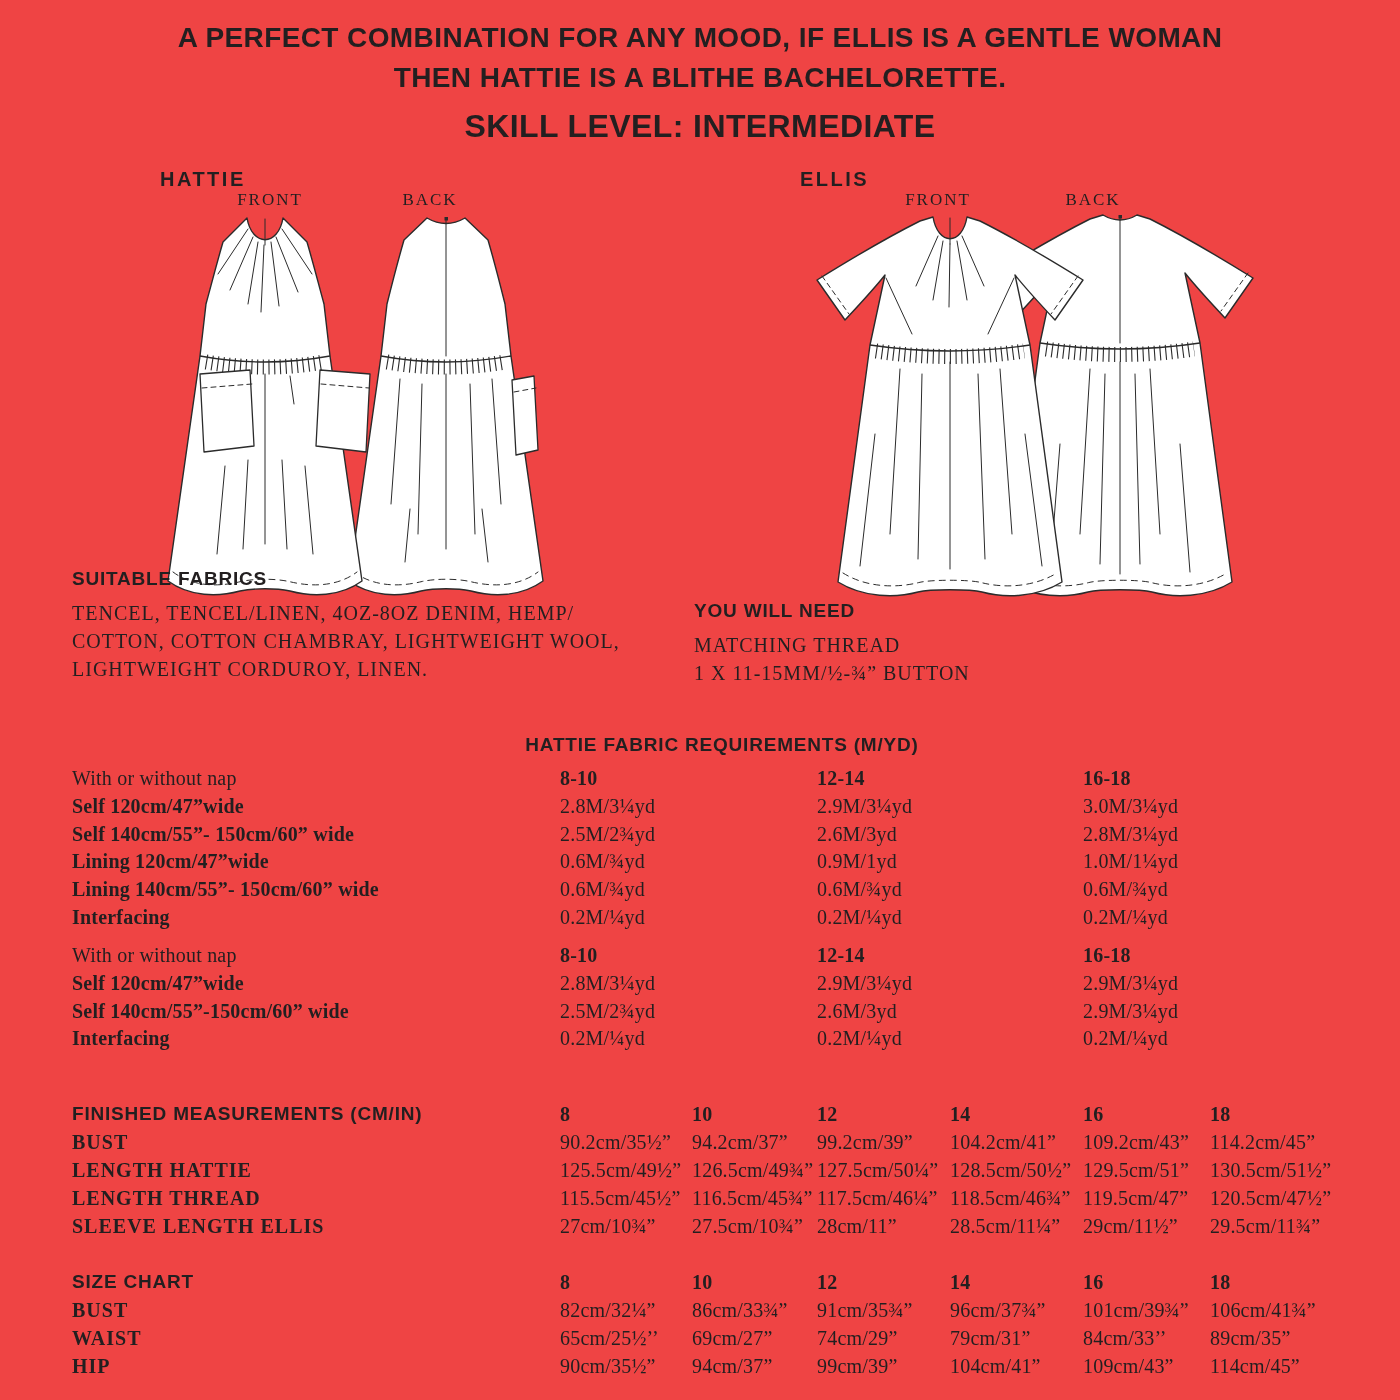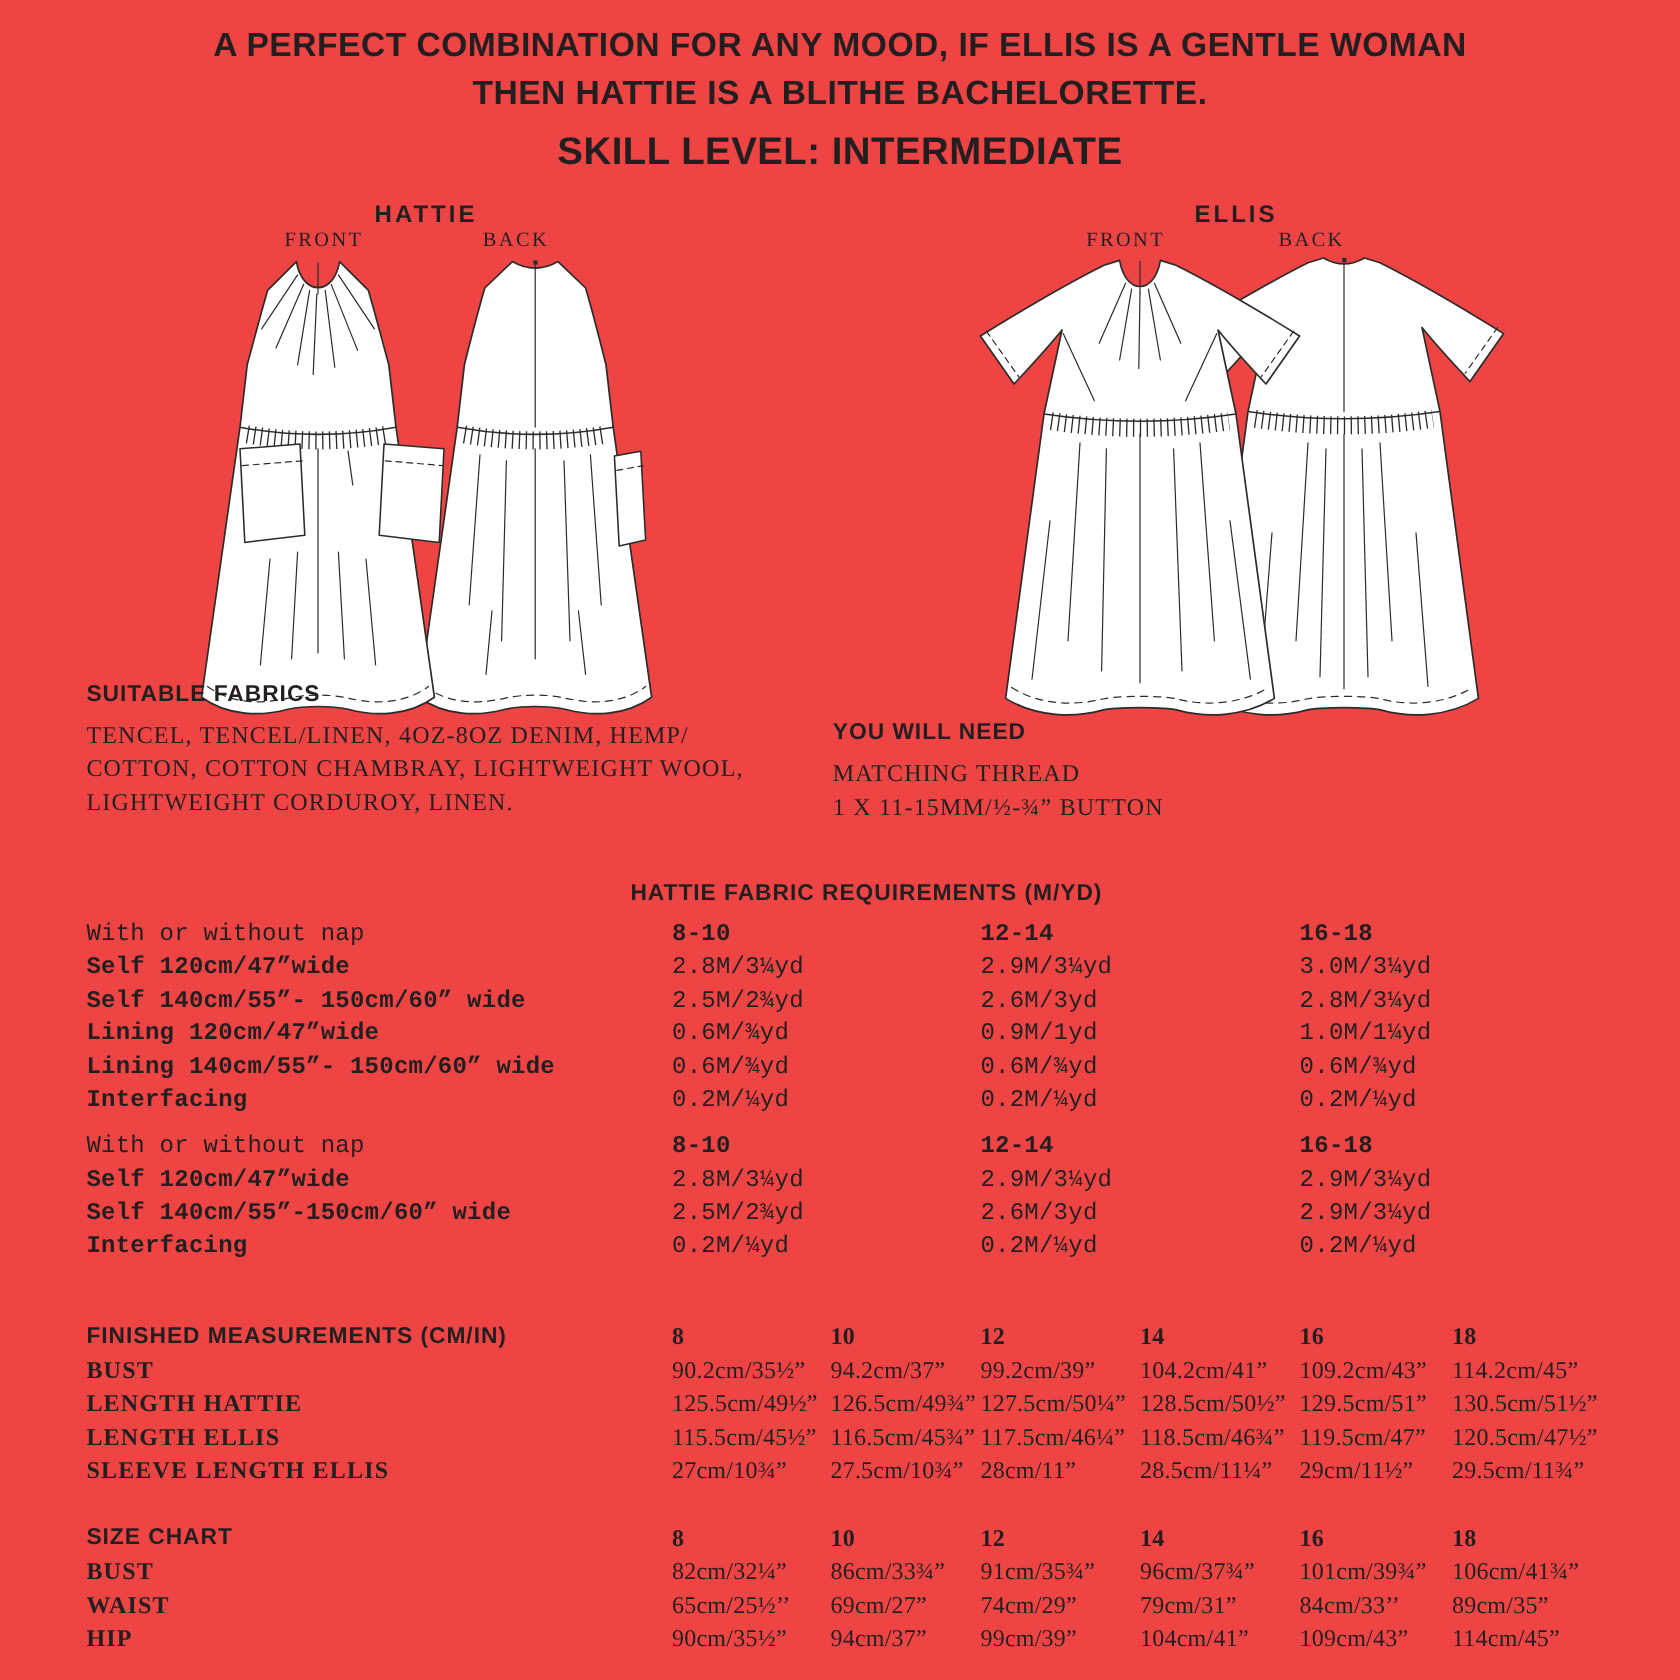--- a/index.html
+++ b/index.html
@@ -11,21 +11,21 @@
   .sans { font-family:"Liberation Sans","DejaVu Sans",sans-serif; }
 
   
   .masthead { position:absolute; top:18px; left:0; width:1400px; text-align:center; }
   .tagline { font-size:28px; font-weight:700; letter-spacing:0.4px; line-height:40px; }
   .skill   { position:absolute; top:108px; left:0; width:1400px; text-align:center;
              font-size:32px; font-weight:700; letter-spacing:0.4px; }
 
   
   .fig { position:absolute; }
-  .fig-title { position:absolute; top:0; left:0; width:100%; text-align:center;
+  .fig-title { position:absolute; top:0; left:0; width:100%; 
                font-size:20px; font-weight:700; letter-spacing:2.5px; }
   .view-label { position:absolute; top:22px; width:100px; text-align:center;
                 font-size:17px; letter-spacing:2px; }
   .fig svg { position:absolute; top:36px; left:0; }
   .fig-hattie { left:160px; top:168px; width:390px; height:440px; }
   .fig-ellis  { left:800px; top:168px; width:460px; height:460px; }
   .lblA { left:60px; }  .lblB { left:220px; }
   .lblC { left:88px; }  .lblD { left:243px; }
 
   .outline { fill:#ffffff; stroke:#2b2b2b; stroke-width:1.4; stroke-linejoin:round; }
@@ -38,21 +38,21 @@
 
   
   .text-sec { position:absolute; }
   .sec-head { font-size:19px; font-weight:700; letter-spacing:0.8px; color:#231f20; }
   .cap-line { font-size:20px; letter-spacing:1px; line-height:28px; }
   .text-sec .sec-head { margin-bottom:9px; }
 
   
   .tbl { position:absolute; left:72px; width:1300px;text-align:center; }
   .tbl .sec-head { margin-bottom:9px; }
-  .grid3 { display:grid; grid-template-columns:488px 257px 266px 1fr; grid-auto-rows:27.7px;font-family:Liberation Mono, monospace; }
+  .grid3 { display:grid; grid-template-columns:488px 257px 266px 1fr; grid-auto-rows:27.7px; }
   .grid6 { display:grid; grid-template-columns:488px 132px 125px 133px 133px 127px 1fr; grid-auto-rows:28px; }
   .cell { display:flex; align-items:center; font-size:20px; letter-spacing:0.2px; white-space:nowrap; }
   .cell.b { font-weight:700; }
   .cell.caps { letter-spacing:1px; }
   .cell.head-cell { font-family:"Liberation Sans","DejaVu Sans",sans-serif;
                     font-size:19px; font-weight:700; letter-spacing:0.8px; }
 </style>
 </head>
 <body>
 
@@ -269,21 +269,21 @@
       <div class="cell">114.2cm/45”</div>
 
       <div class="cell b caps">LENGTH HATTIE</div>
       <div class="cell">125.5cm/49½”</div>
       <div class="cell">126.5cm/49¾”</div>
       <div class="cell">127.5cm/50¼”</div>
       <div class="cell">128.5cm/50½”</div>
       <div class="cell">129.5cm/51”</div>
       <div class="cell">130.5cm/51½”</div>
 
-      <div class="cell b caps">LENGTH ELLIS</div>
+      <div class="cell b caps">LENGTH THREAD</div>
       <div class="cell">115.5cm/45½”</div>
       <div class="cell">116.5cm/45¾”</div>
       <div class="cell">117.5cm/46¼”</div>
       <div class="cell">118.5cm/46¾”</div>
       <div class="cell">119.5cm/47”</div>
       <div class="cell">120.5cm/47½”</div>
 
       <div class="cell b caps">SLEEVE LENGTH ELLIS</div>
       <div class="cell">27cm/10¾”</div>
       <div class="cell">27.5cm/10¾”</div>

